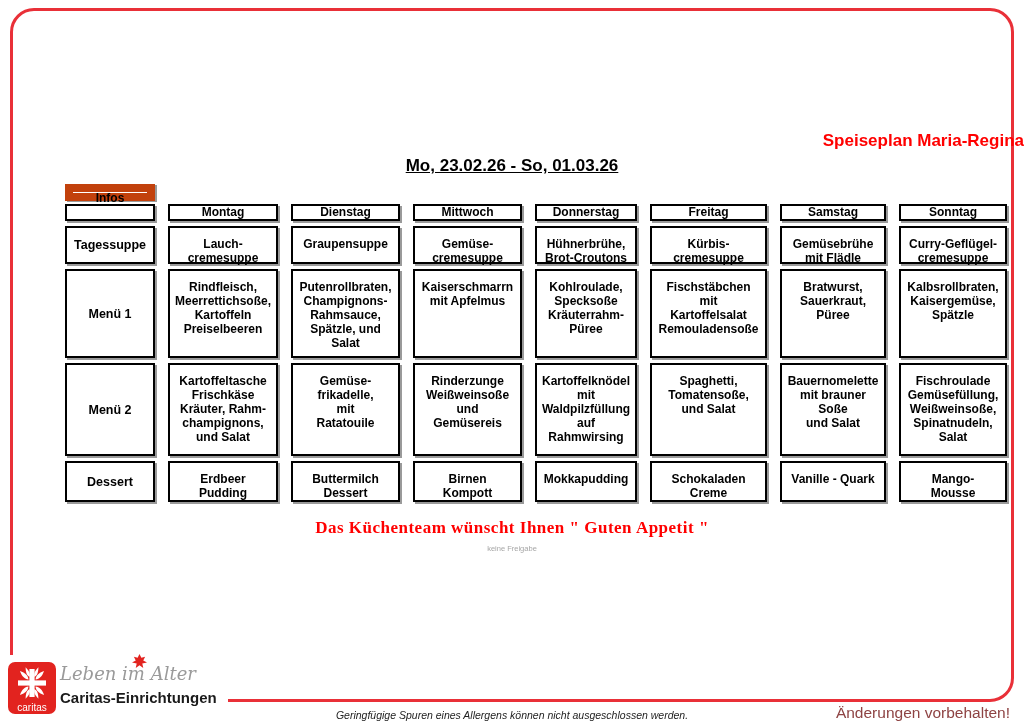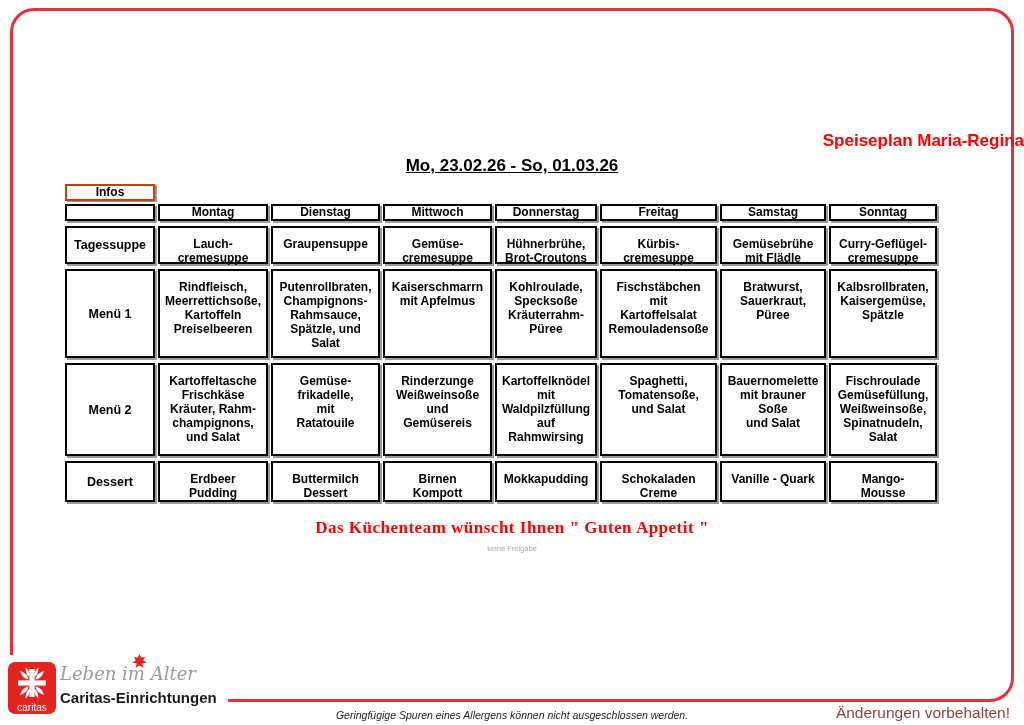--- a/index.html
+++ b/index.html
@@ -15,29 +15,29 @@
   .title {
     position:absolute; top:131px; left:0; width:1024px; text-align:right;
     color:#ff0000; font-weight:bold; font-size:17px;
   }
   .daterange {
     position:absolute; top:156px; left:0; width:1024px; text-align:center;
     color:#000; font-weight:bold; font-size:17px; text-decoration:underline;
   }
   .infos-box {
     position:absolute; left:65px; top:184px; width:90px; height:17px;
-    border:2px solid #c2410c; box-shadow:2px 1px 0 #9a9a9a; background:#fff;
+    border:8px solid #c2410c; box-shadow:2px 1px 0 #9a9a9a; background:#fff;
     text-align:center; font-weight:bold; font-size:12px; line-height:13px;
   }
   .menu-grid {
     position:absolute; left:65px; top:204px; width:872px;
     display:grid;
     grid-template-columns:90px 110px 109px 109px 102px 117px 106px 108px;
     grid-template-rows:17px 38px 89px 93px 41px;
-    gap:5px 3px;
+    gap:5px 13px;
   }
   .cell {
     border:2px solid #000; box-shadow:2px 2px 0 #9a9a9a; background:#fff;
     font-weight:bold; font-size:12px; text-align:center;
   }
   .cell.day  { line-height:13px; }
   .cell.label{ display:flex; align-items:center; justify-content:center; font-size:12.5px; }
   .cell.food { white-space:pre-line; line-height:14px; padding-top:9px; }
   .message {
     position:absolute; top:518px; left:0; width:1024px; text-align:center;

